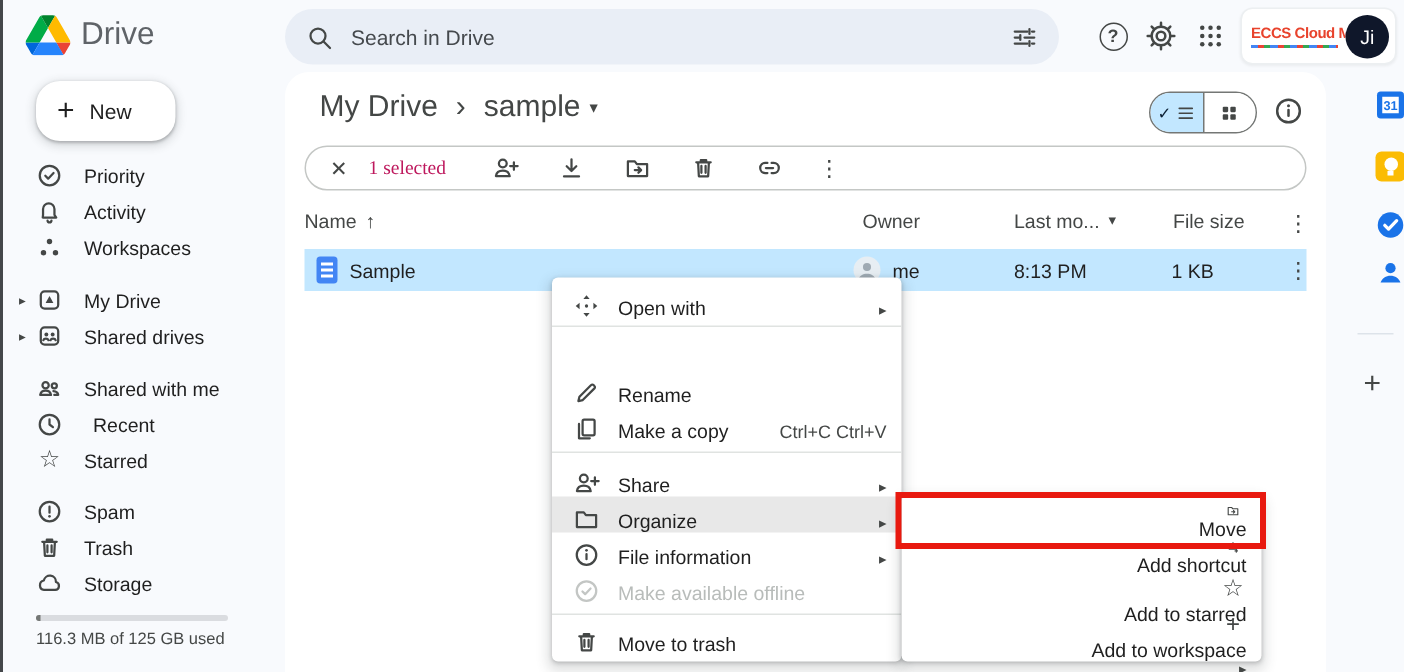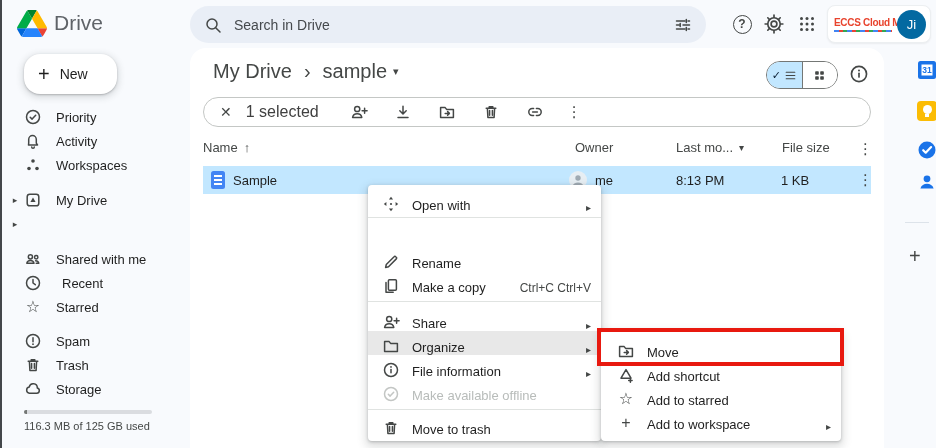--- a/index.html
+++ b/index.html
@@ -19,21 +19,21 @@
   .drive-name { position:absolute; left:54px; top:11px; font-size:21px; color:#5f6368; }
   .searchbar { position:absolute; left:190px; top:6px; width:516px; height:37px; background:#e9eef6; border-radius:20px; display:flex; align-items:center; padding:0 14px; }
   .searchbar input { flex:1; border:none; outline:none; background:transparent; font-size:14px; color:#3c4043; margin-left:12px; font-family:inherit; }
   .searchbar input::placeholder { color:#45494d; opacity:1; }
   .hd-icon { position:absolute; width:24px; height:24px; display:flex; align-items:center; justify-content:center; cursor:pointer; }
   .help-badge { width:19px; height:19px; border:1.6px solid #444746; border-radius:50%; font-size:12px; font-weight:bold; color:#444746; display:flex; align-items:center; justify-content:center; }
   .eccs-box { position:absolute; left:827px; top:5px; width:104px; height:38px; background:#fff; border:1px solid #eceff1; border-radius:8px; display:flex; align-items:center; padding:0 4px 0 6px; box-shadow:0 1px 2px rgba(0,0,0,.06); }
   .eccs-text { flex:1; overflow:hidden; }
   .eccs-brand { font-size:10px; font-weight:bold; color:#e8432d; white-space:nowrap; letter-spacing:-0.3px; }
   .eccs-tagline { margin-top:2px; height:2px; width:58px; background:repeating-linear-gradient(90deg,#4285f4 0 5px,#ea4335 5px 9px,#34a853 9px 13px); }
-  .avatar { width:29px; height:29px; border-radius:50%; background:#0369a1; color:#fff; font-size:13px; display:flex; align-items:center; justify-content:center; }
+  .avatar { width:29px; height:29px; border-radius:50%; background:#0f172a; color:#fff; font-size:13px; display:flex; align-items:center; justify-content:center; }
 
   
   .new-btn { position:absolute; left:24px; top:54px; width:93px; height:40px; background:#fff; border-radius:16px; display:flex; align-items:center; padding:0 14px; gap:10px; box-shadow:0 1px 2px rgba(60,64,67,.3),0 2px 6px 2px rgba(60,64,67,.15); font-size:14px; color:#1f1f1f; cursor:pointer; }
   .new-plus { font-size:20px; color:#1f1f1f; line-height:1; }
   .side-item { position:absolute; left:24px; height:24px; display:flex; align-items:center; gap:14px; font-size:13px; color:#1f1f1f; cursor:pointer; }
   .side-caret { position:absolute; left:11px; width:8px; font-size:9px; color:#444746; text-align:center; }
   .glyph-ic { width:18px; text-align:center; font-size:16px; color:#444746; line-height:18px; }
   .storage-bar { position:absolute; left:24px; top:410px; width:128px; height:4px; background:#dadce0; border-radius:2px; overflow:hidden; }
   .storage-bar > div { width:3px; height:100%; background:#747775; }
   .storage-text { position:absolute; left:24px; top:420px; font-size:11px; color:#444746; }
@@ -45,21 +45,21 @@
   .bc-caret { font-size:11px; color:#444746; margin-left:6px; }
   .bc-current { display:flex; align-items:center; cursor:pointer; }
   .view-toggle { position:absolute; left:576px; top:13px; width:72px; height:28px; border:1px solid #747775; border-radius:14px; display:flex; overflow:hidden; }
   .vt-half { flex:1; display:flex; align-items:center; justify-content:center; gap:3px; cursor:pointer; background:#fff; }
   .vt-half.sel { background:#c2e7ff; }
   .vt-check { font-size:11px; color:#0b1f33; }
   .info-btn { position:absolute; left:659px; top:16px; cursor:pointer; }
 
   .sel-toolbar { position:absolute; left:13px; top:49px; width:668px; height:30px; border:1px solid #c4c7c5; border-radius:15px; display:flex; align-items:center; padding:0 12px; gap:0; }
   .tb-x { font-size:14px; color:#444746; margin:0 4px; cursor:pointer; }
-  .tb-count { font-size:16px; color:#404040; margin:0 18px 0 10px; }
+  .tb-count { font-size:13px; color:#be185d; margin:0 18px 0 10px;font-family:Liberation Serif, serif; }
   .tb-ic { margin:0 13px; cursor:pointer; }
   .tb-more { font-size:15px; color:#444746; margin:0 10px; cursor:pointer; }
 
   .thead { position:absolute; top:92px; left:0; width:100%; height:22px; font-size:13px; color:#444746; }
   .thead .cell { position:absolute; display:flex; align-items:center; gap:6px; cursor:pointer; }
   .sort-arrow { font-size:13px; color:#444746; }
   .hdr-caret { font-size:10px; }
   .file-row { position:absolute; left:13px; top:118px; width:668px; height:28px; background:#c2e7ff; display:block; cursor:pointer; }
   .file-row .cell { position:absolute; top:0; height:28px; display:flex; align-items:center; font-size:13px; color:#1f1f1f; gap:8px; }
   .docs-icon { width:14px; height:18px; background:#4285f4; border-radius:2.5px; position:relative; }
@@ -73,21 +73,21 @@
   .menu-item { position:absolute; left:0; width:100%; height:24px; display:flex; align-items:flex-end; padding:0 10px 0 14px; font-size:13px; color:#1f1f1f; cursor:pointer; }
   .menu-item .mi-label { margin-left:12px; flex:1; }
   .menu-item .mi-short { font-size:12px; color:#444746; }
   .menu-item .mi-arrow { font-size:10px; color:#444746; }
   .menu-item.highlight { background:#e8e8e8; }
   .menu-item.disabled { color:#b8bcba; cursor:default; }
   .menu-item.disabled .ic path,.menu-item.disabled .ic circle { stroke:#c3c6c4; }
   .menu-divider { position:absolute; left:0; width:100%; height:1px; background:#e0e3e1; }
 
   .org-submenu { left:601px; top:330px; width:240px; height:111px; z-index:6; }
-  .org-submenu .menu-item { padding-left:16px; }
+  .org-submenu .menu-item { padding-left:16px;flex-direction:column; }
   .annotation-box { position:absolute; left:597px; top:328px; width:247px; height:38px; border:4px solid #e8190f; z-index:10; pointer-events:none; }
 
   
   .sp-icon { position:absolute; left:917px; cursor:pointer; }
   .keep-icon { width:20px; height:20px; background:#fbbc04; border-radius:4px; position:relative; }
   .keep-icon::before { content:""; position:absolute; left:5.5px; top:4px; width:9px; height:9px; border-radius:50%; background:#fff; }
   .keep-icon::after { content:""; position:absolute; left:8px; top:12.5px; width:4px; height:3.5px; background:#fff; }
   .sp-divider { position:absolute; left:905px; top:222px; width:24px; height:1px; background:#dde3ea; }
   .sp-plus { position:absolute; left:909px; top:245px; font-size:20px; color:#444746; cursor:pointer; }
 </style>
@@ -187,20 +187,29 @@
 
   <span class="side-caret" style="top:195px;">▸</span>
   <div class="side-item" style="top:188px;">
     <svg class="ic" viewBox="0 0 18 18">
         <rect x="3.2" y="3.2" width="11.6" height="11.6" rx="2.6"></rect>
         <path class="fill" d="M9 6.4 11.6 11H6.4z"></path>
       </svg>
     <span>My Drive</span>
   </div>
   <span class="side-caret" style="top:219px;">▸</span>
+  <div class="side-item" style="top:212px;">
+    <svg class="ic" viewBox="0 0 18 18">
+        <rect x="3.2" y="3.2" width="11.6" height="11.6" rx="2.6"></rect>
+        <circle class="fill" cx="6.9" cy="8" r="1.3"></circle>
+        <circle class="fill" cx="11.1" cy="8" r="1.3"></circle>
+        <path d="M4.9 11.8c.4-1.4 3-1.4 3.4 0M9.7 11.8c.4-1.4 3-1.4 3.4 0"></path>
+      </svg>
+    <span>Shared drives</span>
+  </div>
 
   <div class="side-item" style="top:247px;">
     <svg class="ic" viewBox="0 0 18 18">
         <circle cx="6.4" cy="6.8" r="2.1"></circle>
         <circle cx="12.2" cy="7.2" r="1.7"></circle>
         <path d="M2.8 13.3c.3-1.9 1.9-2.9 3.6-2.9s3.3 1 3.6 2.9z"></path>
         <path d="M11.6 10.7c1.7.1 3 1 3.2 2.6h-2.6"></path>
       </svg>
     <span>Shared with me</span>
   </div>

